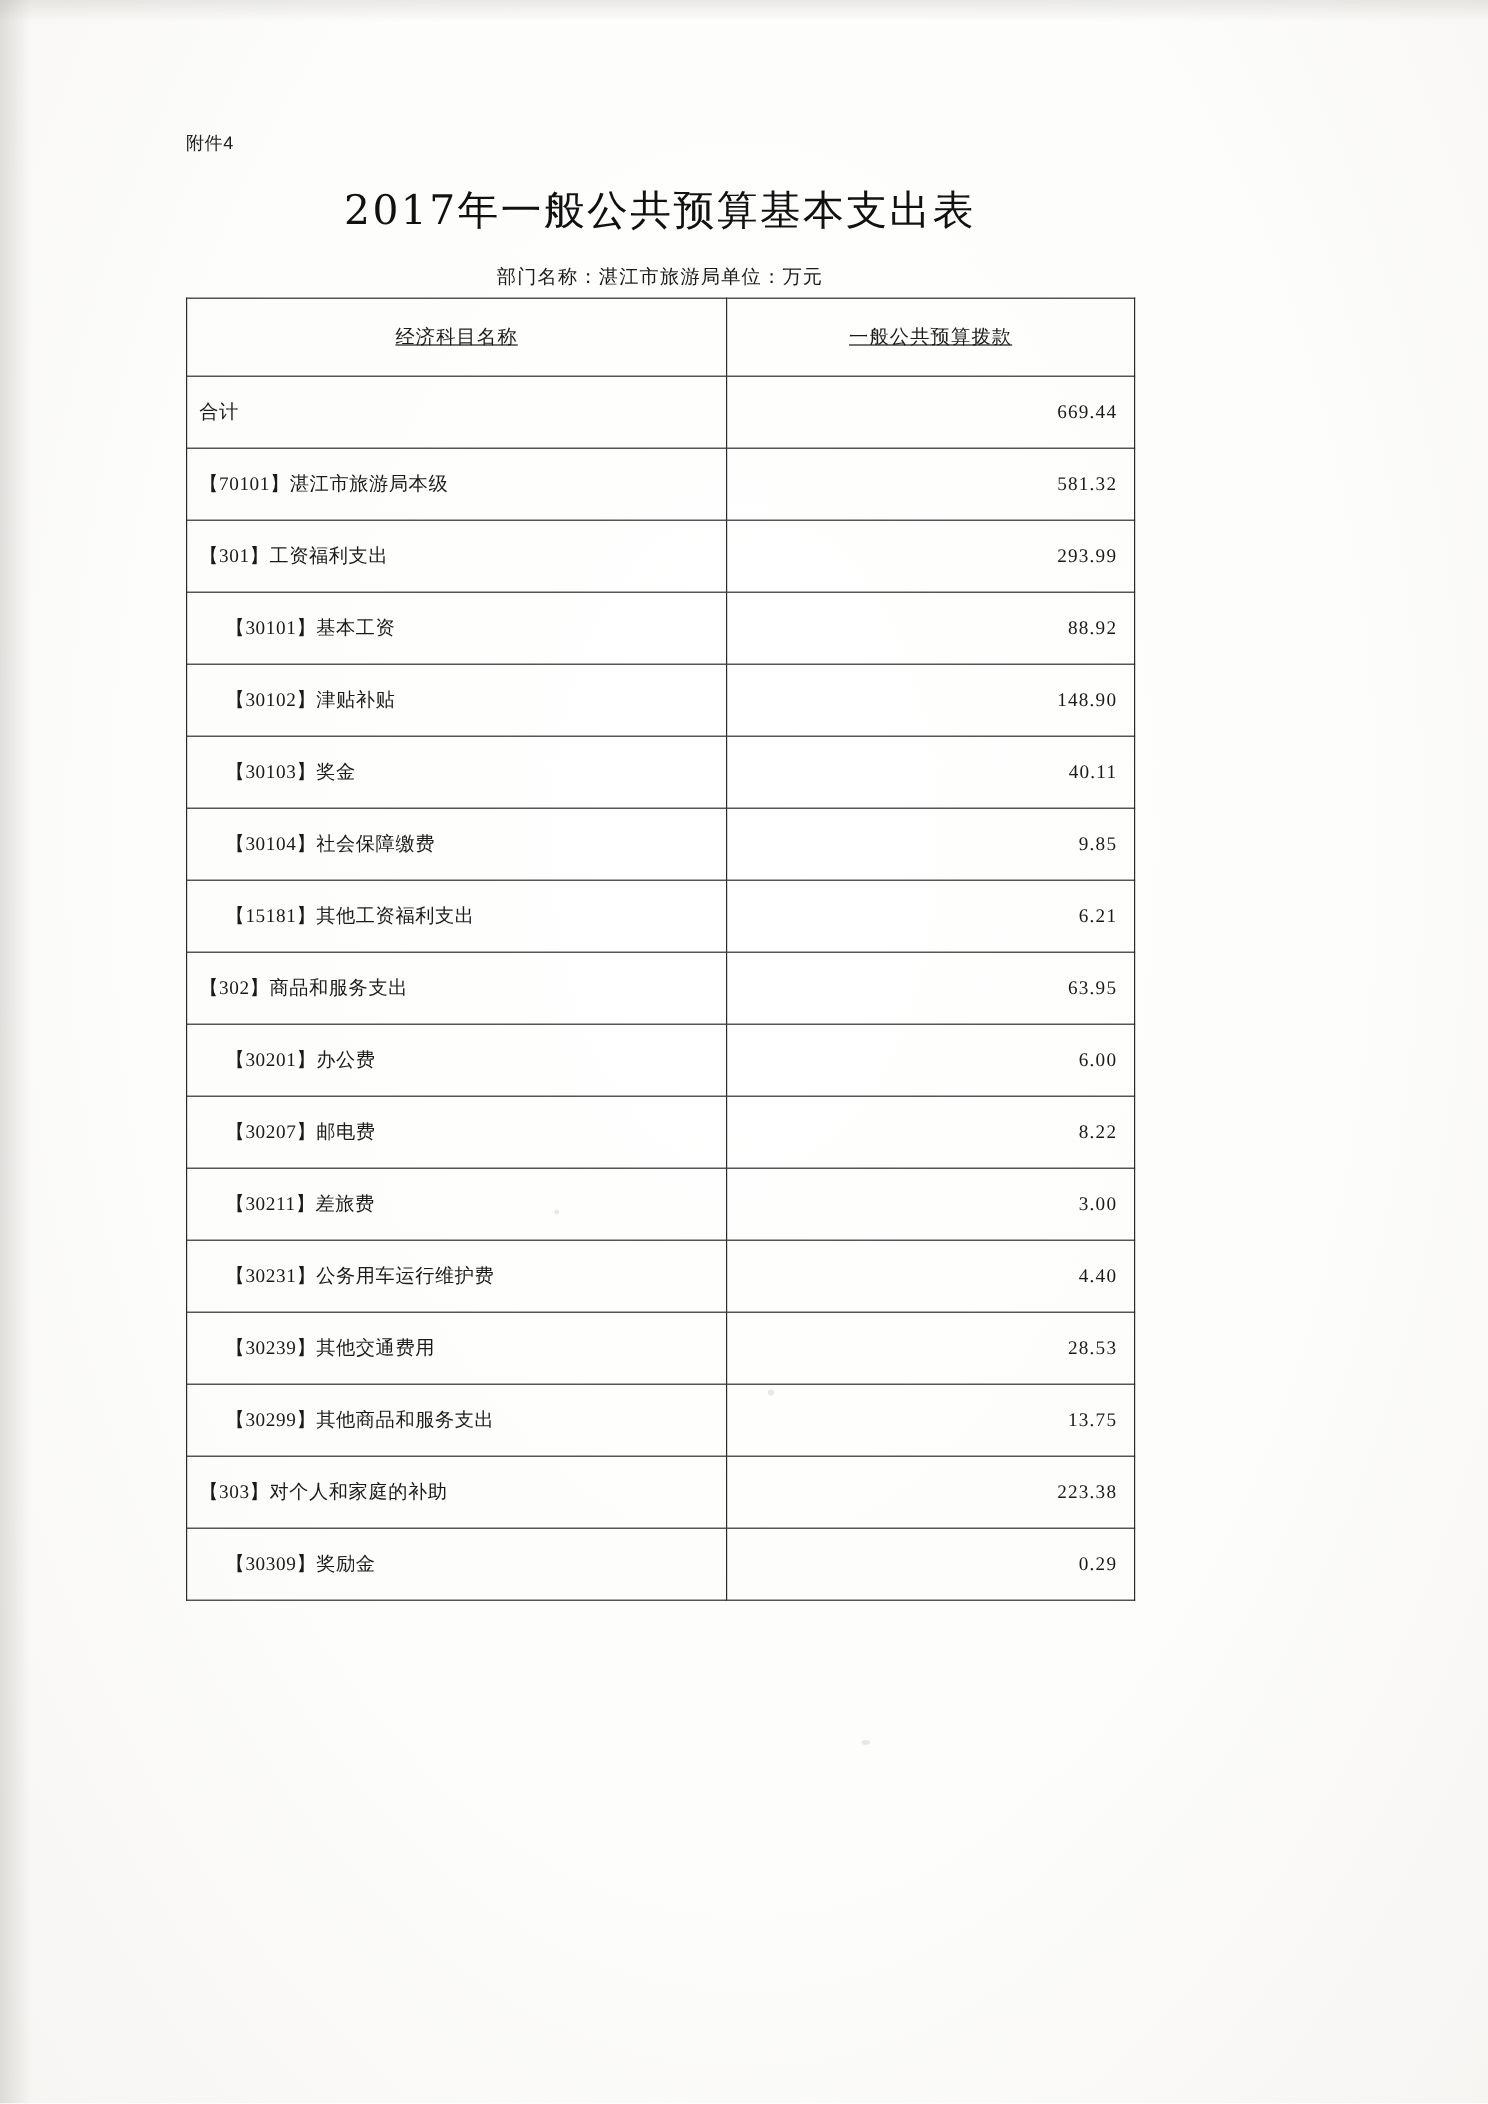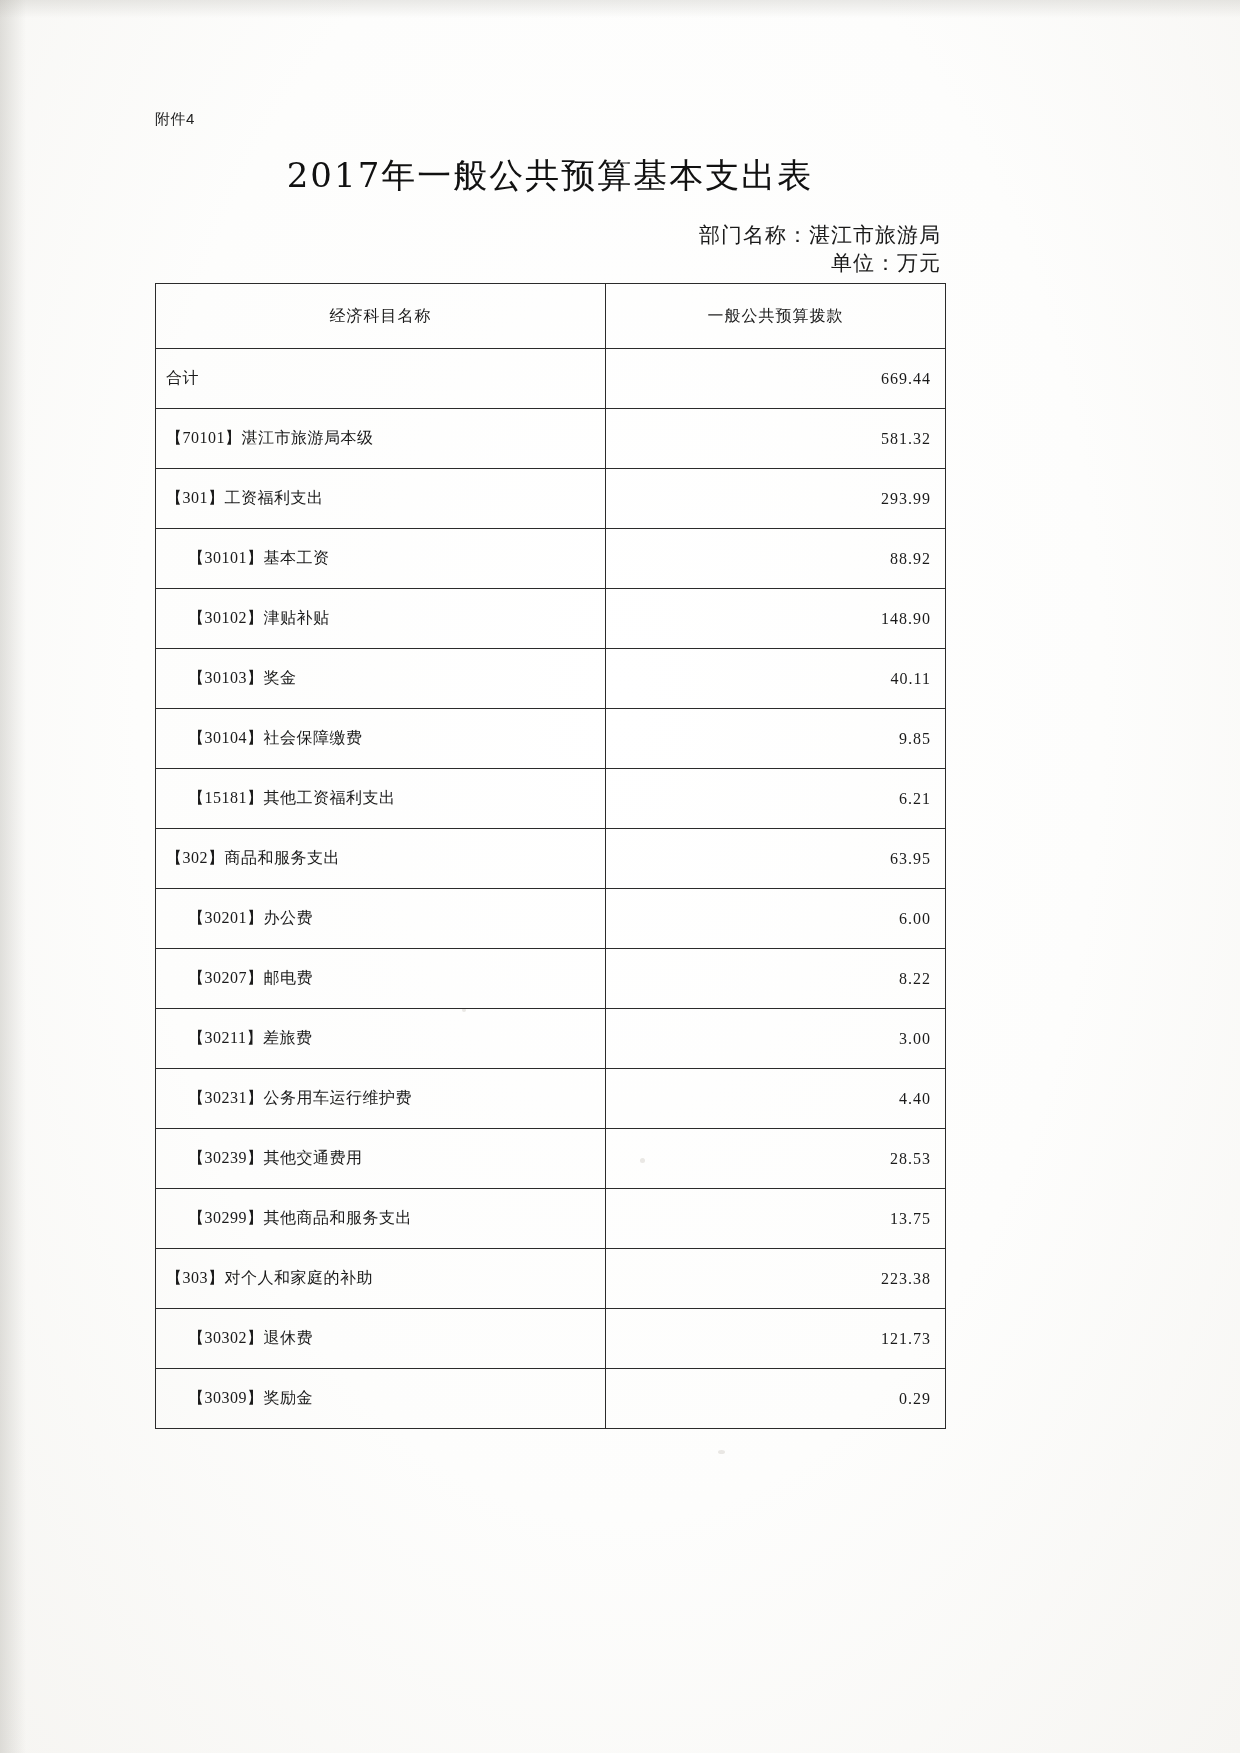--- a/index.html
+++ b/index.html
@@ -39,26 +39,25 @@
     text-align: center;
     font-size: 34px;
     font-weight: normal;
     letter-spacing: 2px;
     margin: 8px 0 22px 0;
     font-family: "DejaVu Serif", serif;
     color: #111;
   }
   .meta-row {
     display: flex;
-    justify-content: flex-end;
+    justify-content: center;
     align-items: flex-end;
-    font-size: 21px;
+    font-size: 16px;
     padding: 0 4px 6px 4px;
     color: #1a1a1a;
-    flex-direction: column;
   }
   .meta-left {
     letter-spacing: 1px;
   }
   .meta-left .dept-name {
     letter-spacing: 1px;
   }
   .meta-right {
     letter-spacing: 1px;
   }
@@ -72,20 +71,21 @@
     height: 57px;
     vertical-align: middle;
     font-size: 16px;
     color: #1a1a1a;
   }
   table.budget th {
     text-align: center;
     font-weight: normal;
     letter-spacing: 1px;
     height: 62px;
+    text-decoration: underline;
   }
   col.c-name { width: 450px; }
   col.c-value { width: 340px; }
   td.name {
     text-align: left;
     letter-spacing: 0.5px;
   }
   td.value {
     text-align: right;
     padding-right: 14px;
@@ -209,24 +209,20 @@
           </tr>
           <tr>
             <td class="name lvl2">【30299】其他商品和服务支出</td>
             <td class="value">13.75</td>
           </tr>
           <tr>
             <td class="name lvl1">【303】对个人和家庭的补助</td>
             <td class="value">223.38</td>
           </tr>
           <tr>
-            <td class="name lvl2">【30302】退休费</td>
-            <td class="value">121.73</td>
-          </tr>
-          <tr>
             <td class="name lvl2">【30309】奖励金</td>
             <td class="value">0.29</td>
           </tr>
         </tbody>
     </table>
 
   </div>
 </div>
 
 </body></html>

